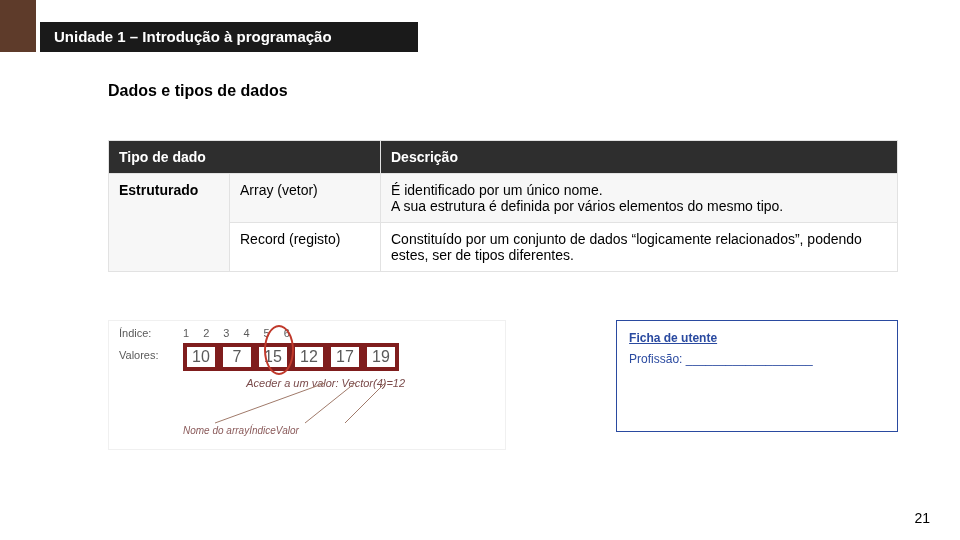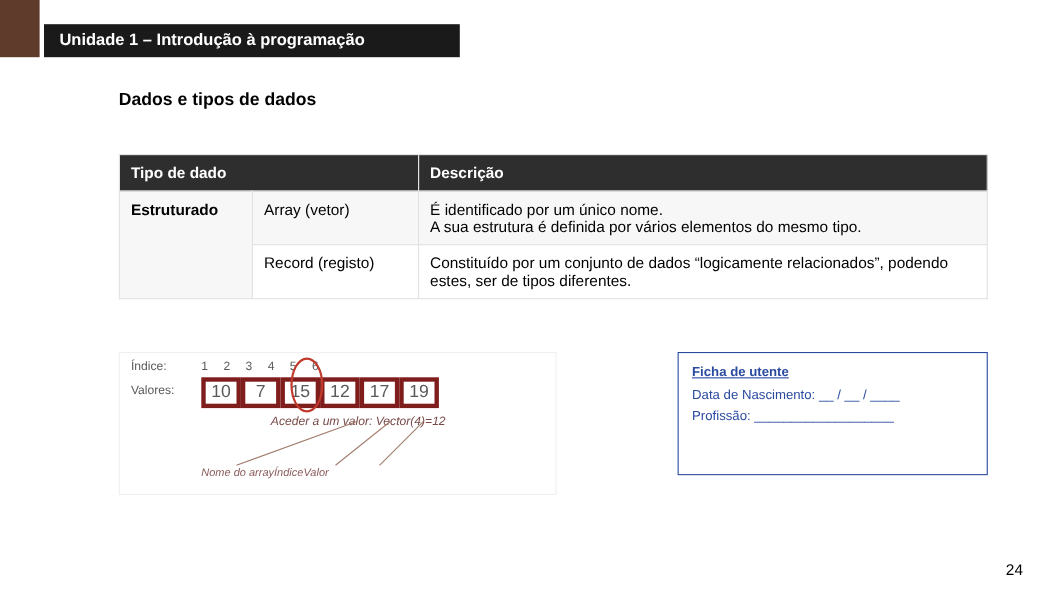--- a/index.html
+++ b/index.html
@@ -88,18 +88,17 @@
     </svg>
     <div class="legend">
       <span>Nome do array</span>
       <span>Índice</span>
       <span>Valor</span>
     </div>
   </div>
 
   <div class="record-fig">
     <div class="ftitle">Ficha de utente</div>
-    <div>Data de Nascimento: __ / __ / ____</div>
     <div>Profissão: ___________________</div>
   </div>
 </div>
 
-<div class="page-num">24</div>
+<div class="page-num">21</div>
 
 </body></html>

